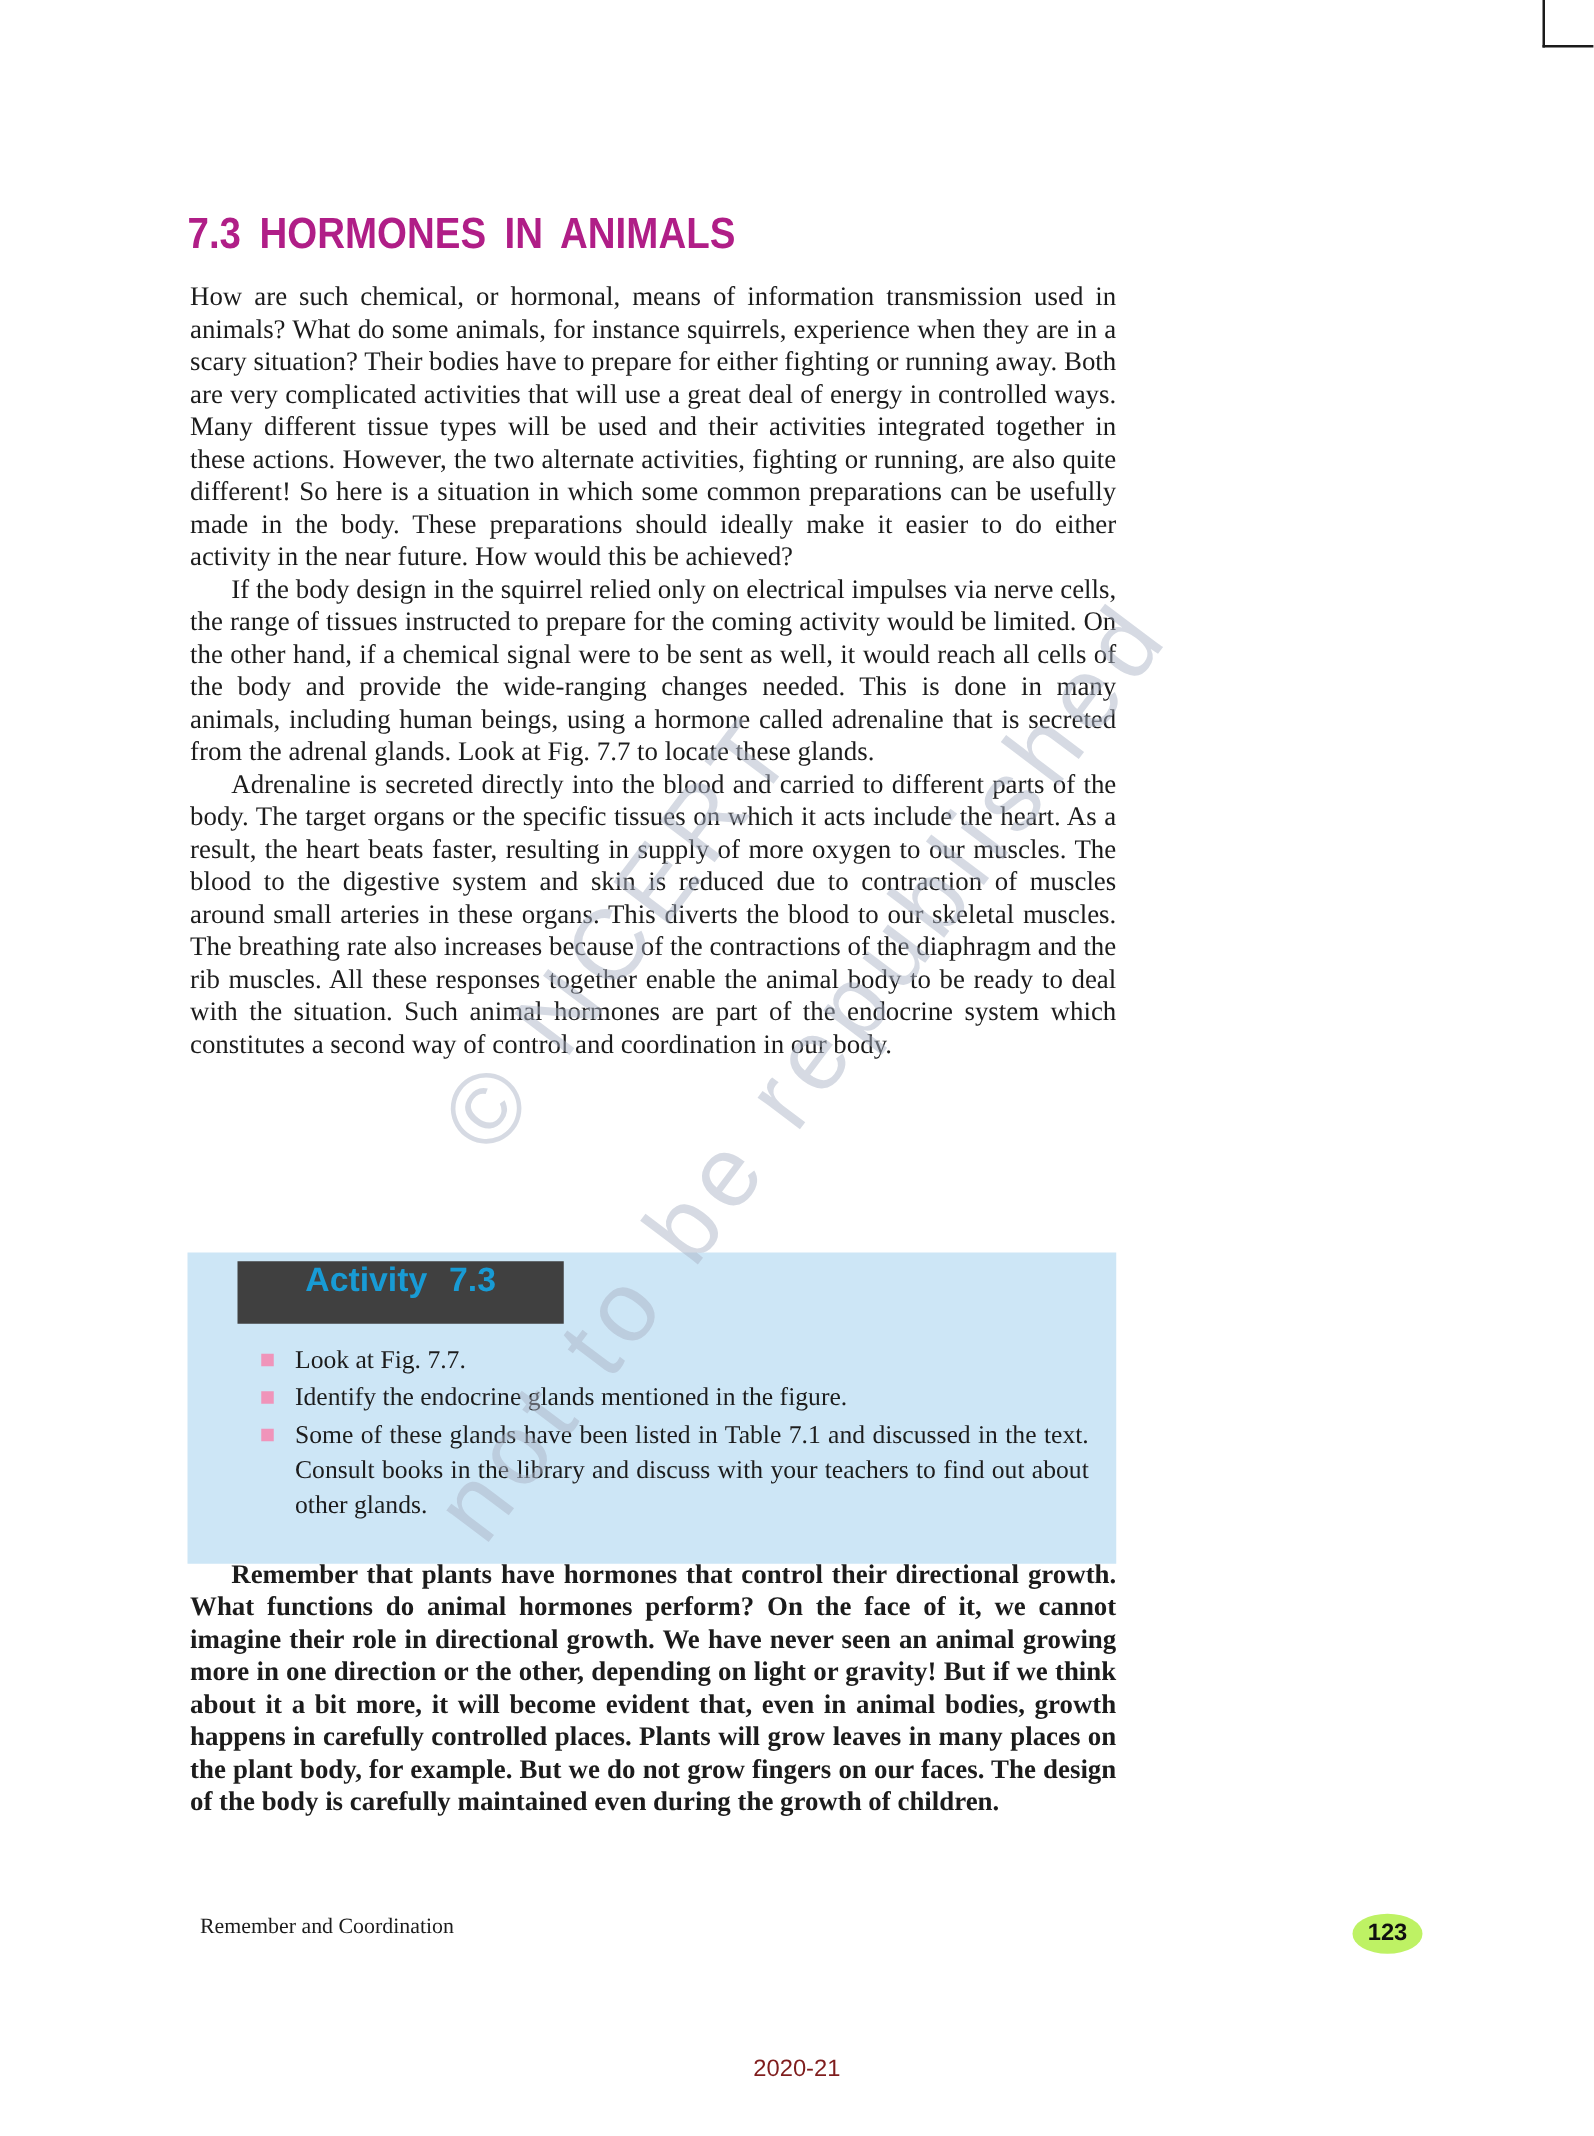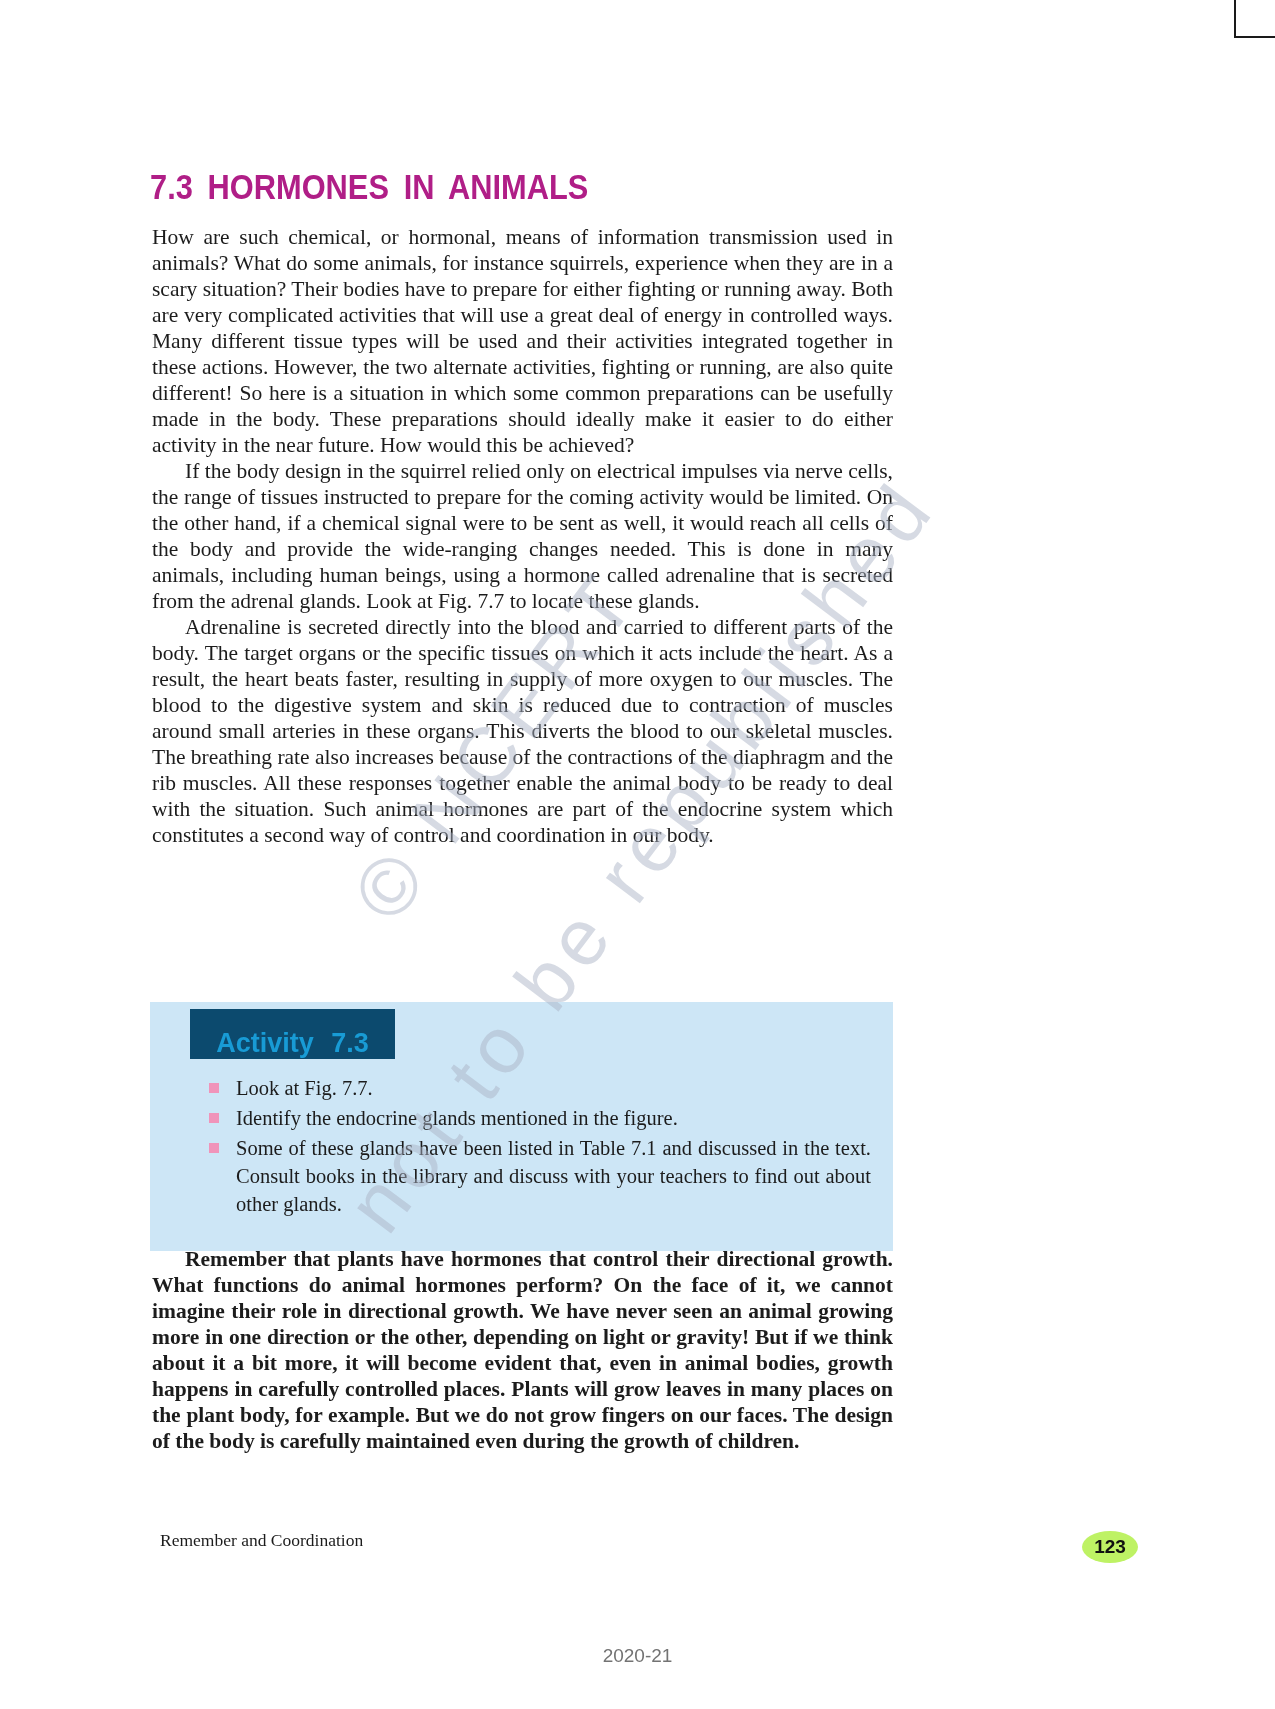--- a/index.html
+++ b/index.html
@@ -40,22 +40,22 @@
     font-size:21.5px; line-height:26px; text-align:justify;
   }
   .body-col p { margin:0; text-indent:33px; }
   .body-col p.first { text-indent:0; }
 
   .activity-box {
     position:absolute; left:150px; top:1002px; width:743px; height:249px;
     background:#cde6f6;
   }
   .activity-label {
-    position:absolute; left:40px; top:7px; width:205px; height:50px;
-    background:#0c4a6e; display:flex; align-items:flex-end; justify-content:center;
+    position:absolute; left:40px; top:7px; width:261px; height:50px;
+    background:#404040; display:flex; align-items:flex-start; justify-content:center;
   }
   .activity-label span {
     font-family:"Liberation Sans","DejaVu Sans",sans-serif;
     font-weight:700; font-size:27px; color:#189bd5; word-spacing:10px;
   }
   .activity-list {
     position:absolute; left:59px; top:72px; right:22px;
     margin:0; padding:0; list-style:none;
   }
   .activity-list li {
@@ -77,21 +77,21 @@
   .page-badge {
     position:absolute; left:1082px; top:1531px; width:56px; height:32px;
     background:#bef264; border-radius:50%;
     display:flex; align-items:center; justify-content:center;
     font-family:"Liberation Sans","DejaVu Sans",sans-serif;
     font-weight:800; font-size:19px; color:#101010;
   }
   .year-line {
     position:absolute; left:0; right:0; top:1645px; text-align:center;
     font-family:"Liberation Sans","DejaVu Sans",sans-serif;
-    font-size:19px; color:#737373;
+    font-size:19px; color:#7f1d1d;
   }
 </style>
 </head>
 <body>
 
 <div class="page">
 
   <div class="corner-v"></div>
   <div class="corner-h"></div>
 

